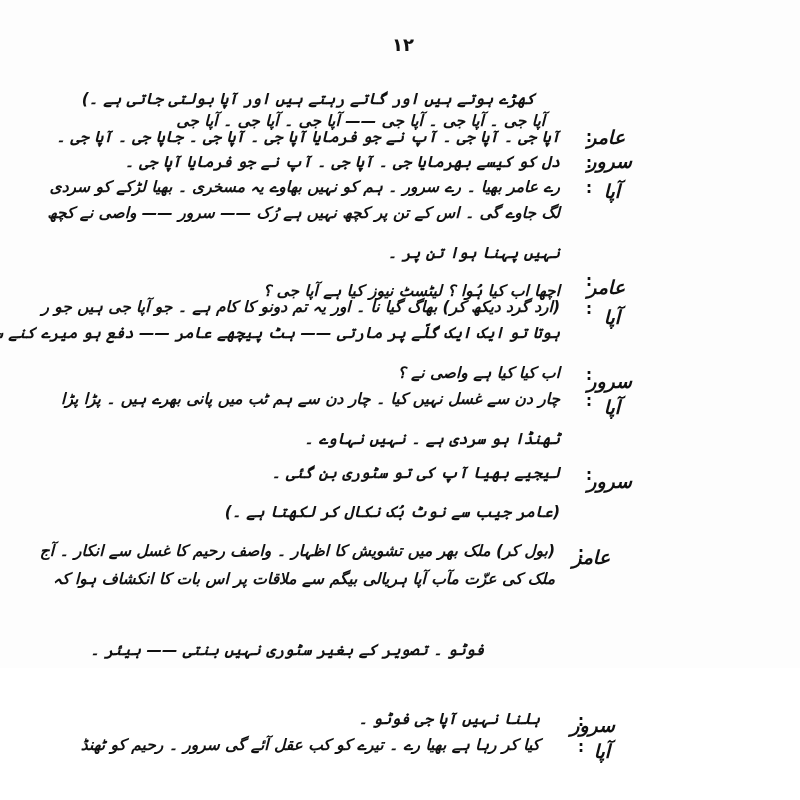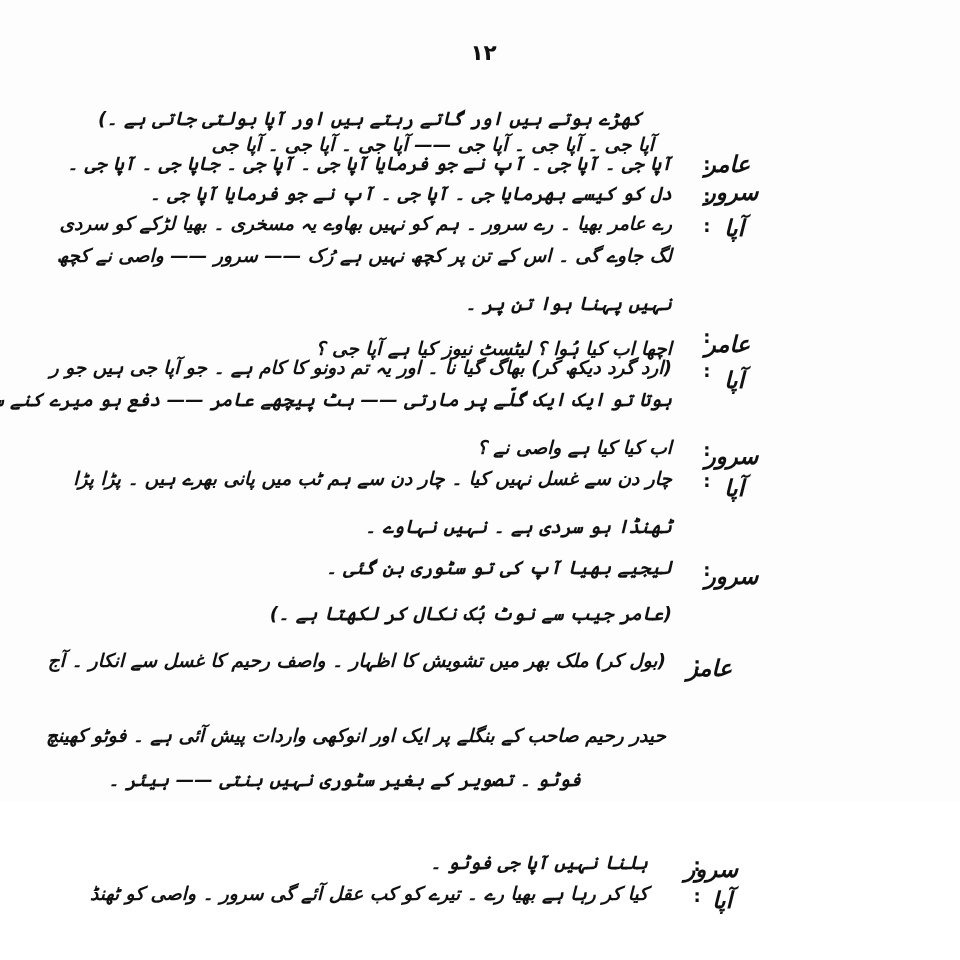--- a/index.html
+++ b/index.html
@@ -105,25 +105,25 @@
   <div class="speaker" style="top:472px; right:168px;">سرور</div>
   <div class="colon" style="top:468px; left:586px;">:</div>
   <div class="line" style="top:505px; right:240px;">(عامر جیب سے نوٹ بُک نکال کر لکھتا ہے ۔)</div>
 
   <div class="line" style="top:466px; right:240px;">لیجیے بھیا آپ کی تو سٹوری بن گئی ۔</div>
 
   <div class="speaker" style="top:548px; right:190px;">عامر</div>
   <div class="colon" style="top:546px; left:578px;">:</div>
   <div class="line" style="top:544px; right:245px;">(بول کر) ملک بھر میں تشویش کا اظہار ۔ واصف رحیم کا غسل سے انکار ۔ آج</div>
 
-  <div class="line" style="top:606px; right:245px;">حیدر رحیم صاحب کے بنگلے پر ایک اور انوکھی واردات پیش آئی ہے ۔ فوٹو کھینچ</div>
+  <div class="line" style="top:572px; right:245px;">ملک کی عزّت مآب آپا ہریالی بیگم سے ملاقات پر اس بات کا انکشاف ہوا کہ</div>
   <div class="line" style="top:643px; right:316px;text-align:center;">فوٹو ۔ تصویر کے بغیر سٹوری نہیں بنتی —— ہیئر ۔</div>
 
 
   <div class="speaker" style="top:716px; right:185px;">سرور</div>
   <div class="colon" style="top:714px; left:578px;">:</div>
   <div class="line" style="top:712px; right:260px;">ہلنا نہیں آپا جی فوٹو ۔</div>
 
   <div class="speaker" style="top:742px; right:190px;">آپا</div>
   <div class="colon" style="top:740px; left:578px;">:</div>
-  <div class="line" style="top:738px; right:260px;">کیا کر رہا ہے بھیا رے ۔ تیرے کو کب عقل آئے گی سرور ۔ واصی کو ٹھنڈ</div>
+  <div class="line" style="top:738px; right:260px;">کیا کر رہا ہے بھیا رے ۔ تیرے کو کب عقل آئے گی سرور ۔ رحیم کو ٹھنڈ</div>
 
 </div>
 
 </body></html>

